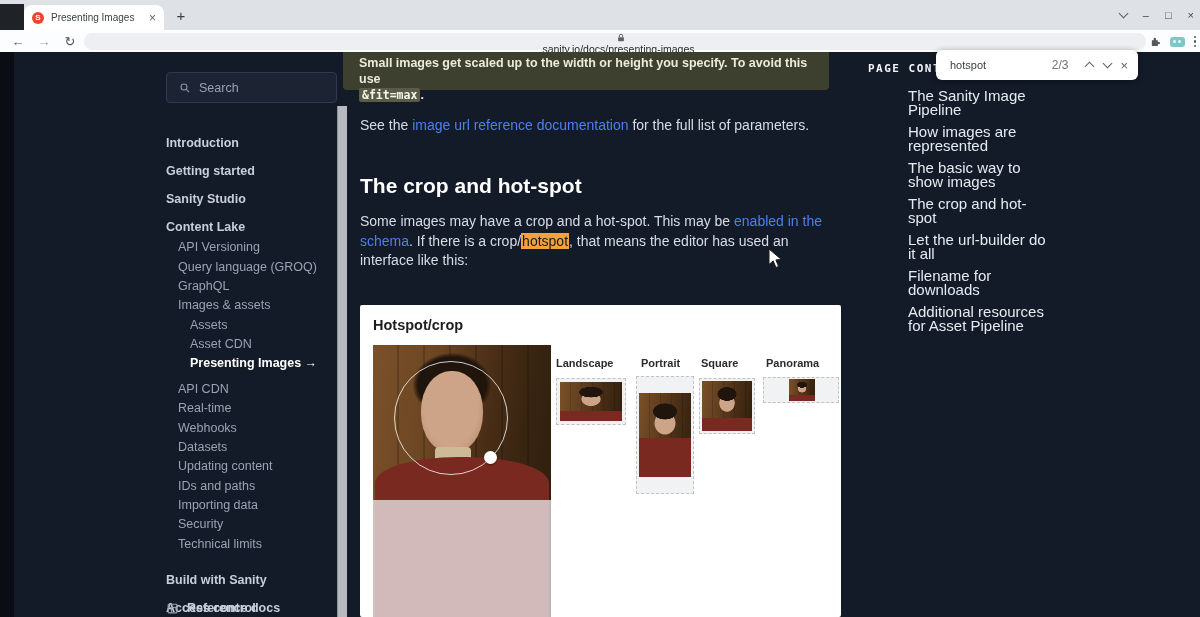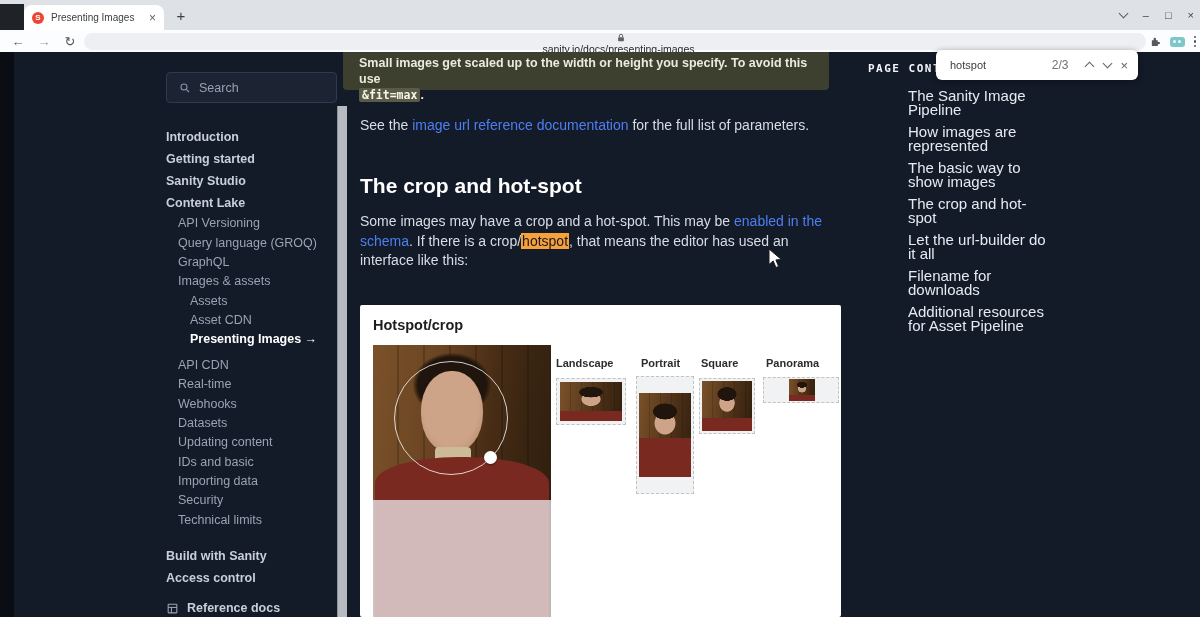--- a/index.html
+++ b/index.html
@@ -45,21 +45,21 @@
   
   .search-box { position:absolute; left:166px; top:20px; width:171px; height:31px; background:#1c2332;
     border:1px solid #303a4e; border-radius:4px; display:flex; align-items:center; }
   .search-box .sic { width:12px; height:12px; color:#8a93a6; margin-left:12px; flex:none; }
   .search-input { background:transparent; border:none; outline:none; color:#cfd6e4; font-size:12.5px;
     margin-left:8px; width:120px; font-family:"Liberation Sans", sans-serif; }
   .search-input::placeholder { color:#98a1b3; }
   .side-scroll { position:absolute; left:337px; top:54px; width:10px; height:511px; background:#b7bbc1; border-left:1px solid #8e9298; }
   .nav { position:absolute; left:166px; top:74px; width:168px; }
   .nav-item { font-size:12.5px; line-height:13px; white-space:nowrap; cursor:default; }
-  .l0 { padding:4.5px 0; font-weight:bold; color:#c8cfdb; }
+  .l0 { padding:4.5px 0; font-weight:bold; color:#c8cfdb;margin-top:6px; }
   .l1 { padding:3.2px 0 3.2px 12px; color:#9aa3b4; }
   .l2 { padding:3.2px 0 3.2px 24px; color:#9aa3b4; }
   .active { color:#ffffff; font-weight:bold; }
   .gap-sm { margin-top:6px; }
   .gap-lg { margin-top:15px; }
   .side-footer { position:absolute; left:166px; top:549px; display:flex; align-items:center; gap:8px;
     color:#c8cfdb; font-size:12.5px; font-weight:bold; }
   .side-footer .sic { width:13px; height:13px; color:#9aa3b4; }
 
   
@@ -219,21 +219,21 @@
     <div class="nav-item l1">GraphQL</div>
     <div class="nav-item l1">Images &amp; assets</div>
     <div class="nav-item l2">Assets</div>
     <div class="nav-item l2">Asset CDN</div>
     <div class="nav-item l2 active">Presenting Images →</div>
     <div class="nav-item l1 gap-sm">API CDN</div>
     <div class="nav-item l1">Real-time</div>
     <div class="nav-item l1">Webhooks</div>
     <div class="nav-item l1">Datasets</div>
     <div class="nav-item l1">Updating content</div>
-    <div class="nav-item l1">IDs and basic</div>
+    <div class="nav-item l1">IDs and paths</div>
     <div class="nav-item l1">Importing data</div>
     <div class="nav-item l1">Security</div>
     <div class="nav-item l1">Technical limits</div>
     <div class="nav-item l0 gap-lg">Build with Sanity</div>
     <div class="nav-item l0">Access control</div>
   </nav>
 
   <div class="side-footer">
     <svg class="sic" viewBox="0 0 24 24" fill="none" stroke="currentColor" stroke-width="2">
       <rect x="4" y="4" width="16" height="16" rx="1"></rect>

